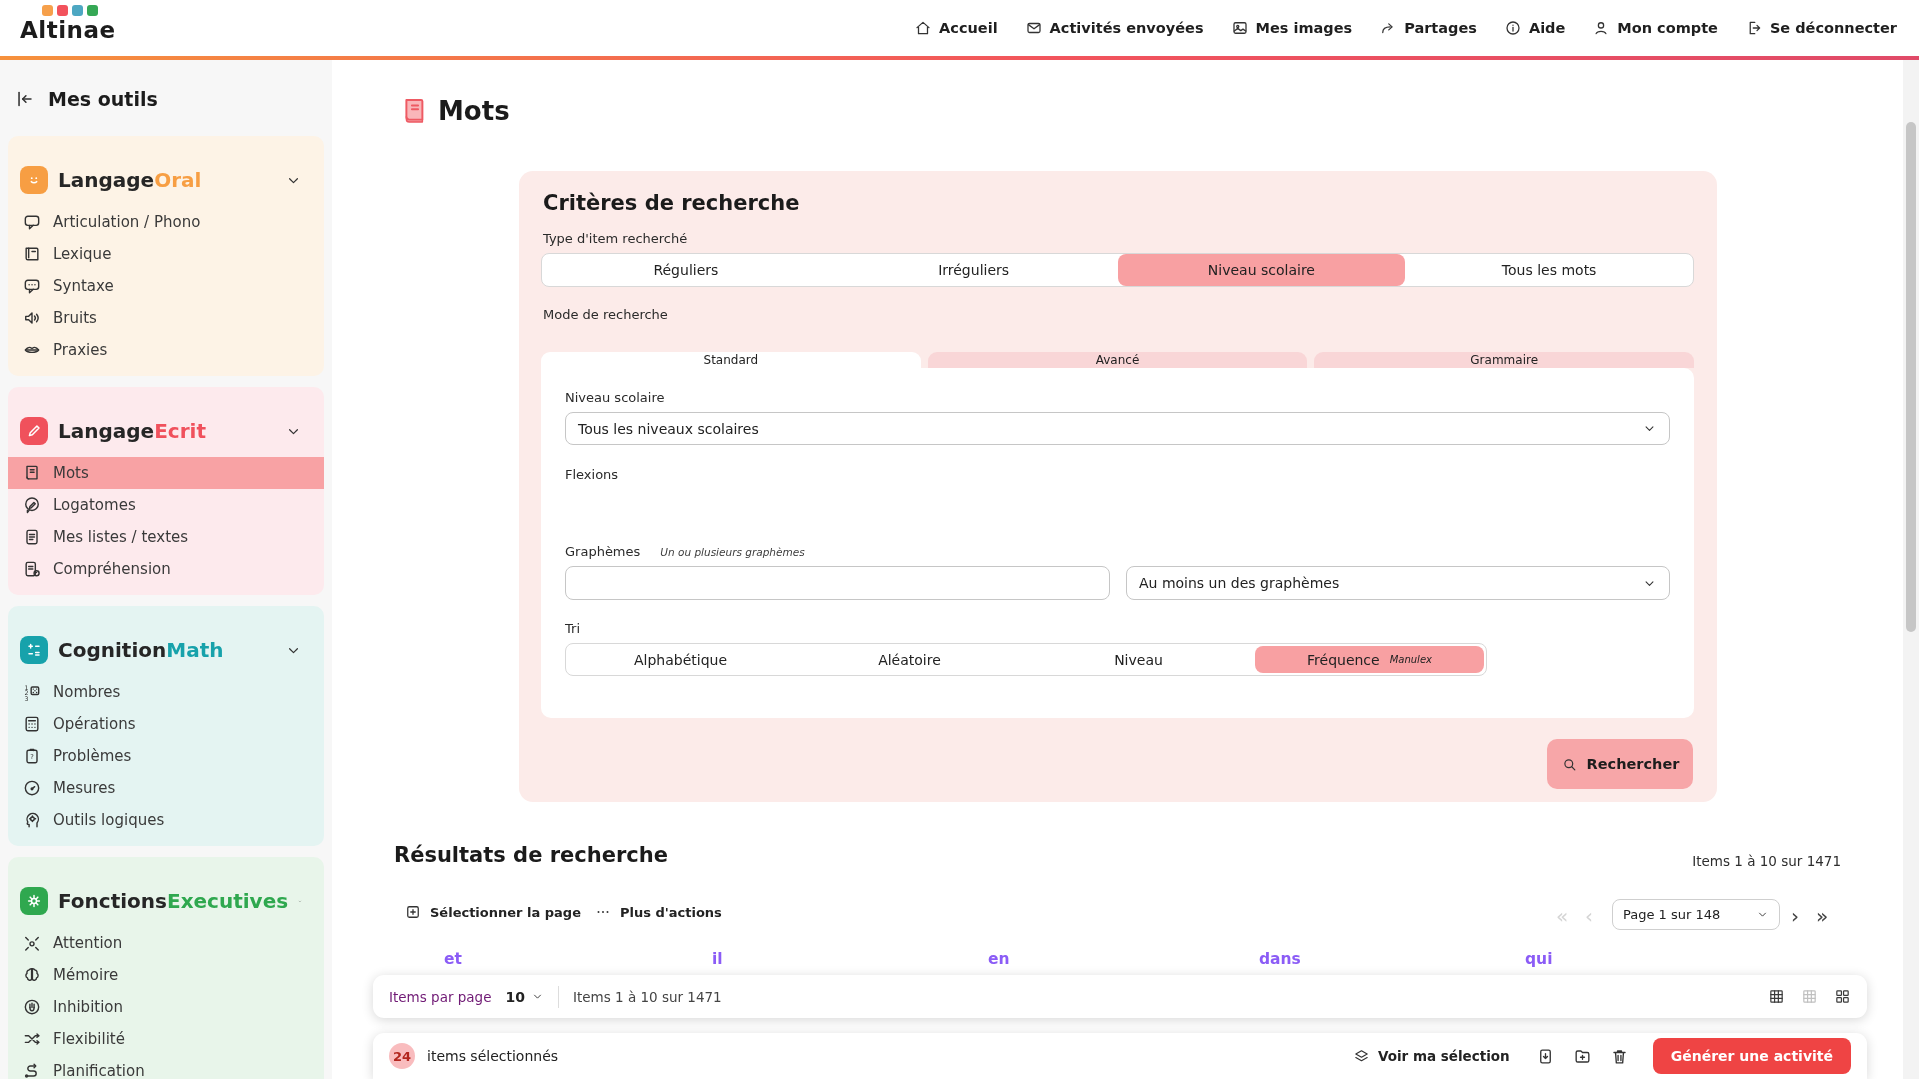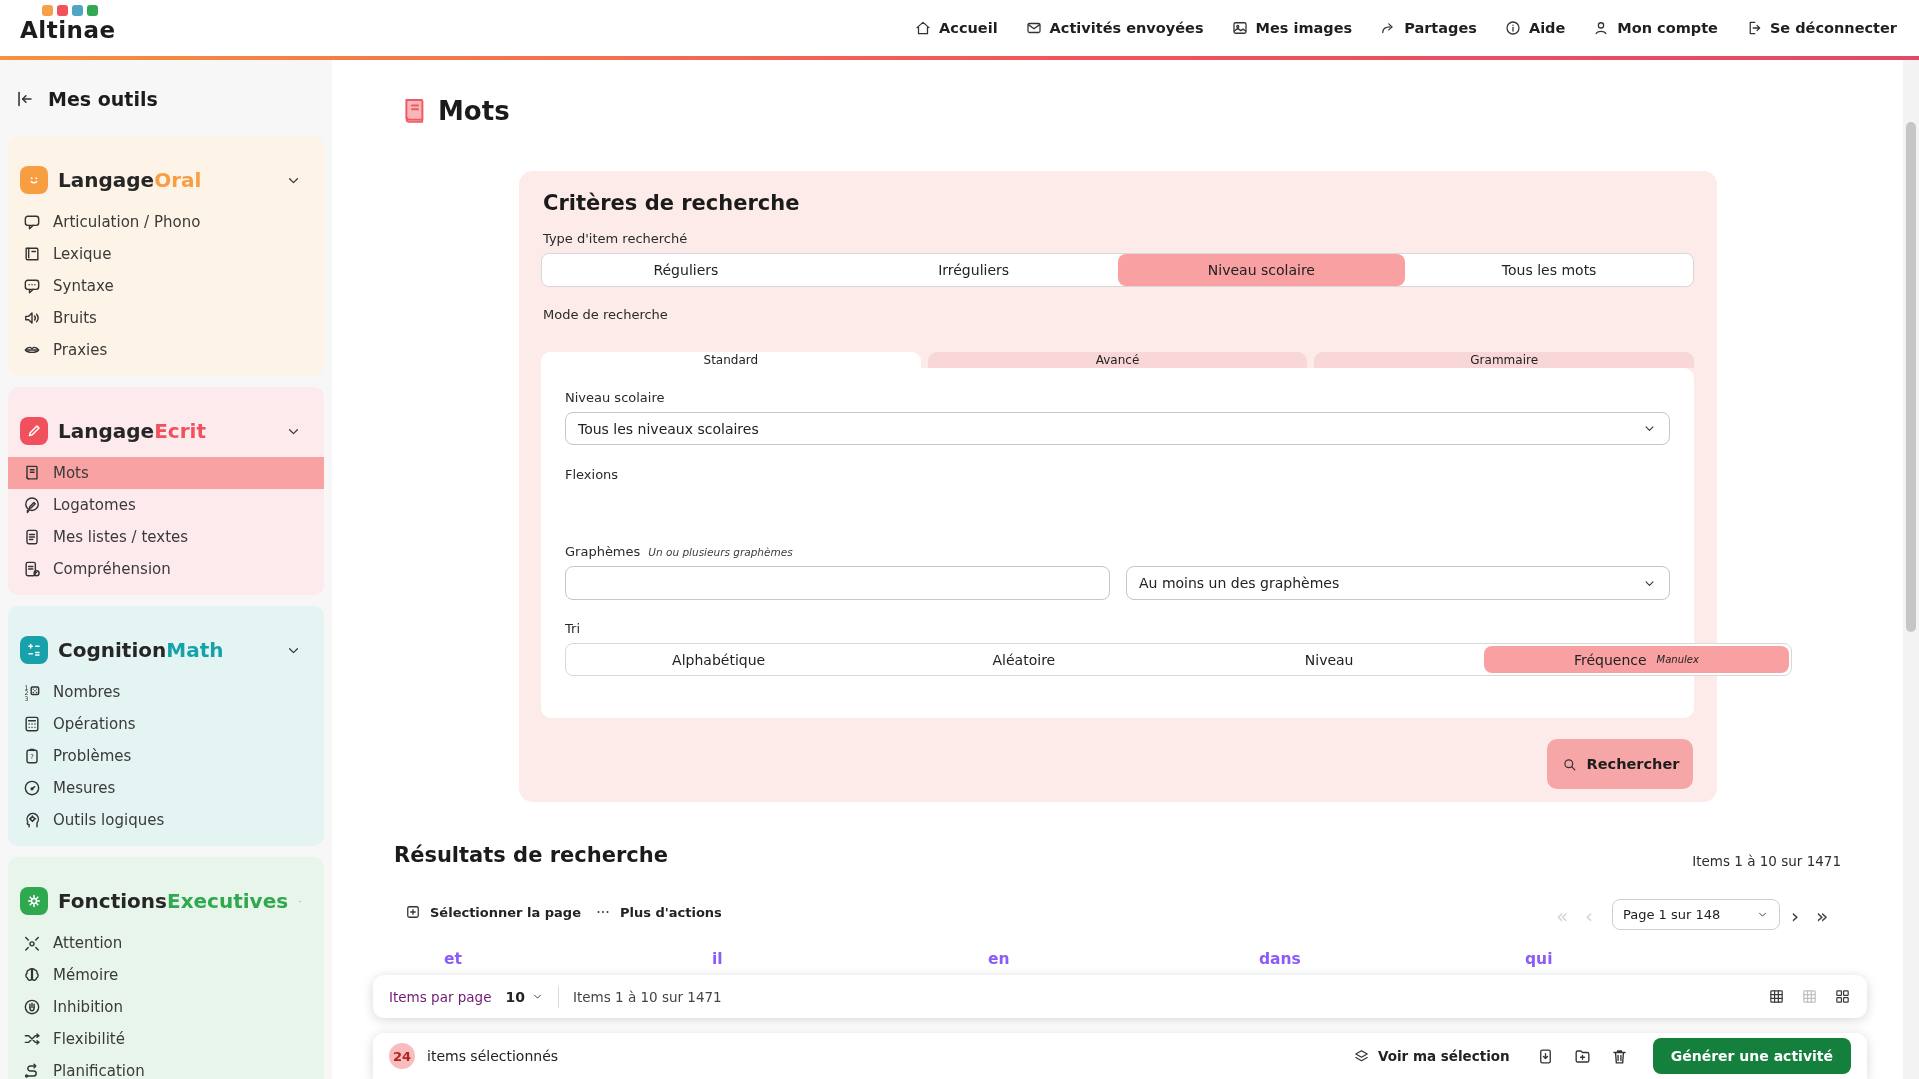--- a/index.html
+++ b/index.html
@@ -38,36 +38,36 @@
   .tabs{position:absolute;left:22px;top:163px;width:1153px;height:34px;display:flex;gap:7px;}
   .tab{flex:1;display:flex;align-items:center;justify-content:center;font-size:12px;color:#222;
        background:#f9d6d7;border-radius:9px 9px 0 0;cursor:pointer;margin-top:18px;}
   .tab.on{background:#fff;}
   .tabpanel{position:absolute;left:22px;top:197px;width:1153px;height:350px;background:#fff;border-radius:0 10px 10px 10px;}
   .selbox{position:absolute;height:33px;background:#fff;border:1px solid #c6c6c6;border-radius:8px;display:flex;
           align-items:center;box-sizing:border-box;padding:0 12px;font-size:14px;color:#222;cursor:pointer;}
   .selbox .grow{flex:1;}
   .inputbox{position:absolute;height:34px;background:#fff;border:1px solid #c6c6c6;border-radius:8px;box-sizing:border-box;
           padding:0 12px;font-size:14px;color:#222;width:545px;outline:none;}
-  .hint{font-size:10.5px;font-style:italic;color:#3c3c3c;margin-left:8px;}
+  .hint{font-size:10.5px;font-style:italic;color:#3c3c3c;margin-left:20px;}
   .search-btn{position:absolute;left:1028px;top:568px;width:146px;height:50px;background:#f7a6a8;border-radius:10px;
           display:flex;align-items:center;justify-content:center;gap:9px;font-size:14.5px;font-weight:700;color:#1d1d1d;cursor:pointer;}
   .res-title{position:absolute;left:394px;top:843px;font-size:21px;font-weight:800;color:#1b1b1b;}
   .res-count{position:absolute;right:78px;top:853px;font-size:13.5px;color:#2e2e2e;}
   .tool{position:absolute;display:flex;align-items:center;gap:8px;font-size:13px;font-weight:600;color:#232323;cursor:pointer;}
   .pgglyph{font-size:20px;line-height:30px;cursor:pointer;}
   .pgsel{position:absolute;left:1612px;top:899px;width:168px;height:31px;background:#fff;border:1px solid #cfcfcf;border-radius:8px;
          display:flex;align-items:center;box-sizing:border-box;padding:0 10px;font-size:13px;color:#222;cursor:pointer;}
   .word{position:absolute;top:950px;font-size:15.5px;font-weight:700;color:#8b5cf6;}
   .bar{position:absolute;left:373px;width:1494px;background:#fff;border-radius:11px;
        box-shadow:0 2px 12px rgba(0,0,0,.16);display:flex;align-items:center;box-sizing:border-box;padding:0 16px;}
   .divider{width:1px;height:22px;background:#ddd;margin:0 14px;}
   .badge{width:26px;height:26px;border-radius:50%;background:#f9bcbe;color:#b3261e;font-size:13px;font-weight:700;
          display:flex;align-items:center;justify-content:center;}
-  .gen-btn{height:36px;padding:0 18px;background:#15803d;border-radius:8px;color:#fff;font-size:14px;font-weight:600;
+  .gen-btn{height:36px;padding:0 18px;background:#ef4444;border-radius:8px;color:#fff;font-size:14px;font-weight:600;
          display:flex;align-items:center;justify-content:center;cursor:pointer;}
   .scroll-track{position:absolute;right:0;top:60px;width:16px;height:1019px;background:#f3f3f3;}
   .scroll-thumb{position:absolute;right:3px;top:62px;width:10px;height:510px;background:#c6c6c6;border-radius:5px;}
 </style>
 </head>
 <body>
 
 <div id="app">
 
   <div class="header">
@@ -396,21 +396,21 @@
       </div>
       <input class="inputbox" style="left: 24px; top: 198px;" value="">
       <div class="selbox" style="left:585px;top:198px;width:544px;height:34px">
         <span class="grow">Au moins un des graphèmes</span>
         <svg class="ic" width="15" height="15" viewBox="0 0 24 24">
             <path d="m6.5 9.5 5.5 5.5 5.5-5.5"></path>
           </svg>
       </div>
 
       <div class="lbl abs" style="left:24px;top:253px">Tri</div>
-      <div class="seg" style="left:24px;top:275px;width:1227px;height:33px;position:absolute">
+      <div class="seg" style="left:24px;top:275px;width:922px;height:33px;position:absolute">
         <div class="seg-opt">Alphabétique</div>
         <div class="seg-opt">Aléatoire</div>
         <div class="seg-opt">Niveau</div>
         <div class="seg-opt sel" style="margin:2px">
           <span>Fréquence</span>
           <span style="font-size:10px;font-style:italic;margin-left:10px">Manulex</span>
         </div>
       </div>
     </div>
 

